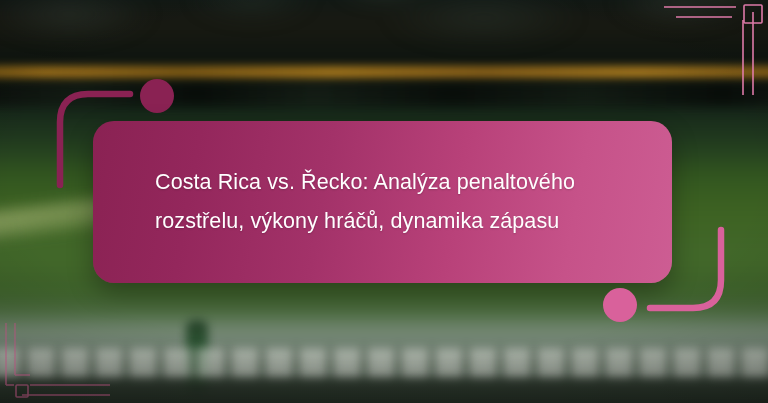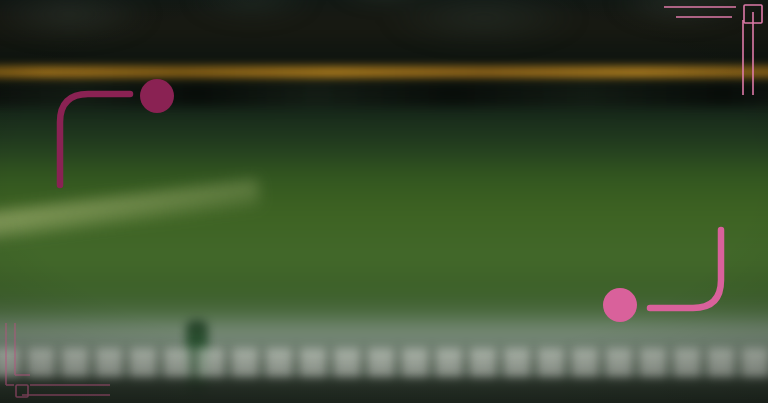--- a/index.html
+++ b/index.html
@@ -196,19 +196,22 @@
       <path d="M30 62 H110"></path>
       <rect x="16" y="62" width="12" height="12" rx="1"></rect>
     </g>
   </svg>
 
   <svg class="deco-tl" viewBox="0 0 130 118">
     <path d="M8 113 L8 50 Q8 22 36 22 L78 22" fill="none" stroke="#8a2253" stroke-width="6.5" stroke-linecap="round"></path>
     <circle cx="105" cy="24" r="17" fill="#8a2253"></circle>
   </svg>
 
+  <div class="title-card">
+    <h1 class="title-text">Costa Rica vs. Řecko: Analýza penaltového rozstřelu, výkony hráčů, dynamika zápasu</h1>
+  </div>
 
   <svg class="deco-br" viewBox="0 0 140 108">
     <path d="M131 8 L131 58 Q131 86 103 86 L60 86" fill="none" stroke="#d9619b" stroke-width="6.5" stroke-linecap="round"></path>
     <circle cx="30" cy="83" r="17" fill="#d9619b"></circle>
   </svg>
 
 </div>
 
 </body></html>

